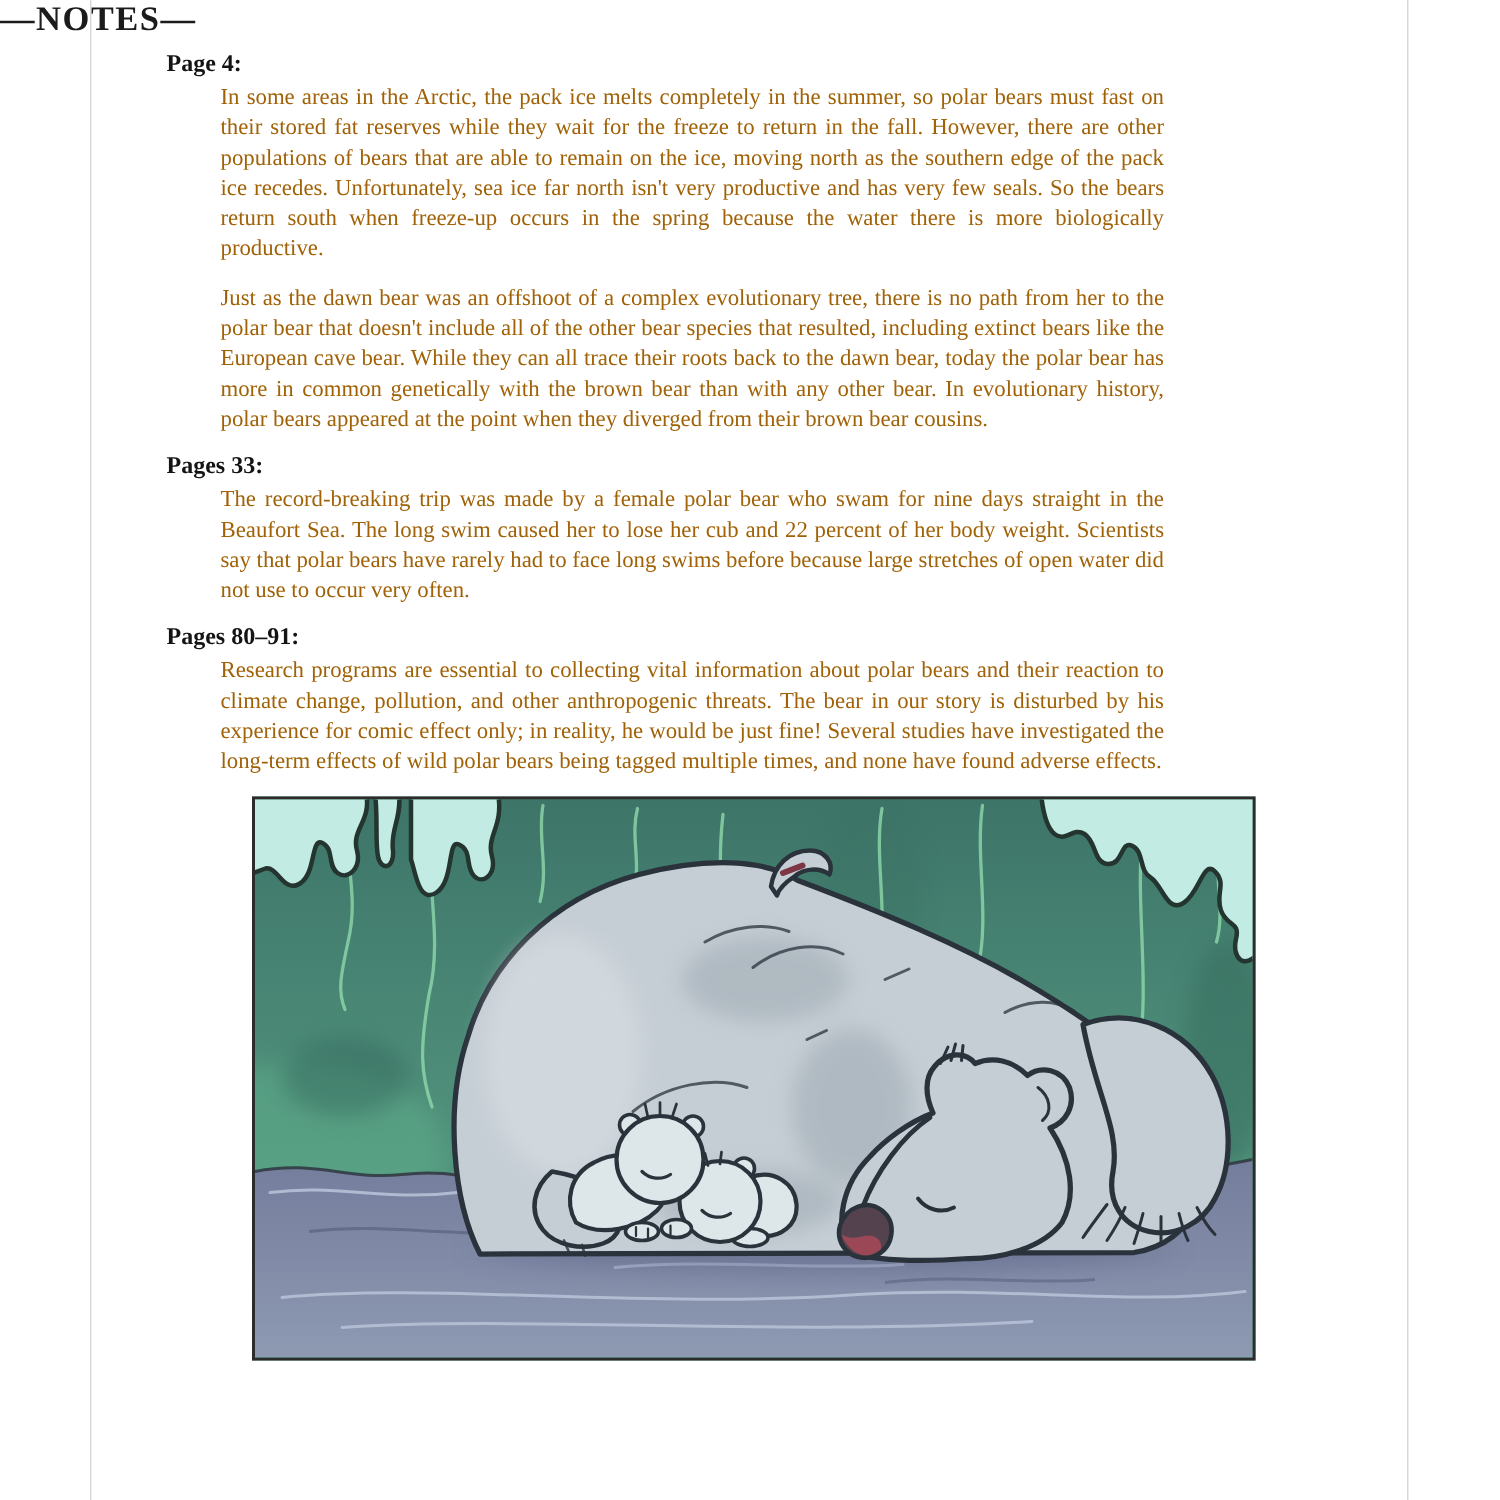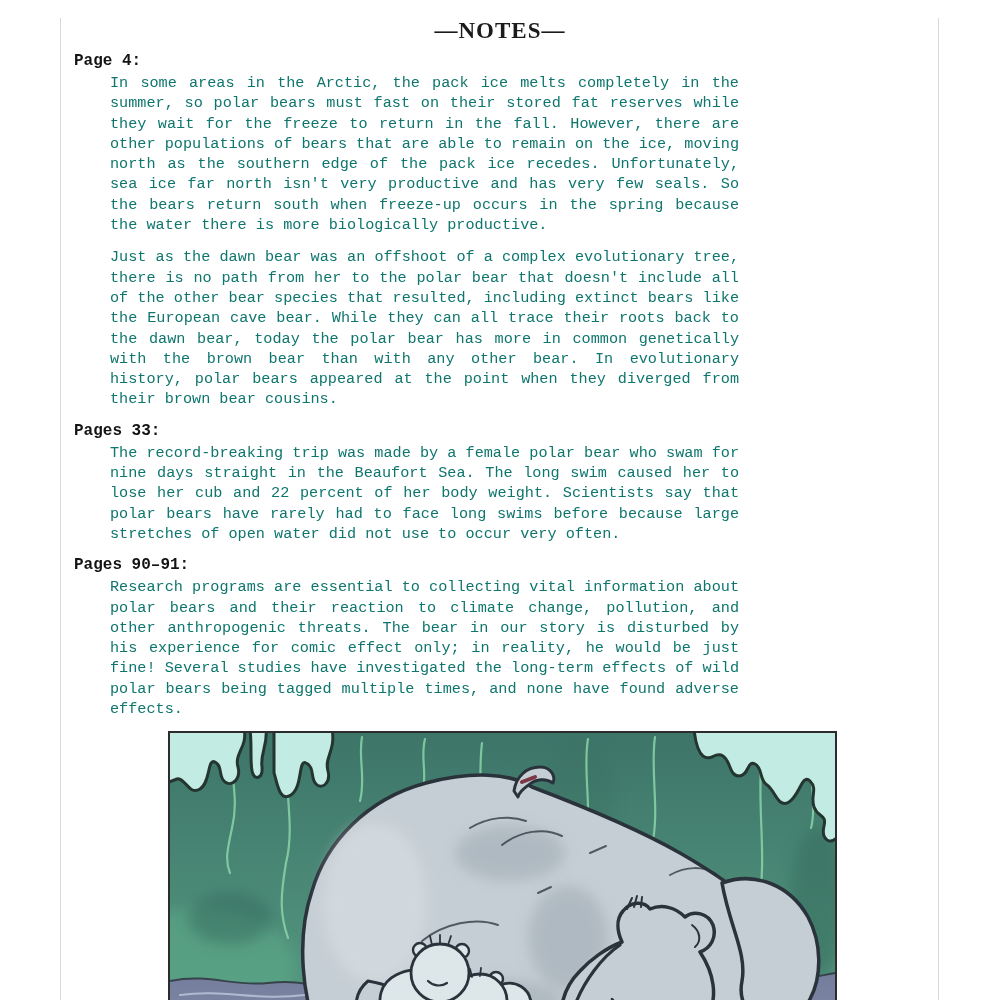--- a/index.html
+++ b/index.html
@@ -6,31 +6,31 @@
   body{
     width:1000px;height:1000px;background:#ffffff;
     font-family:"Liberation Serif","DejaVu Serif",serif;
     color:#2d2d2d;position:relative;overflow:hidden;
   }
   .page{position:relative;width:1000px;height:1000px;background:#fff;}
   .page-edge{position:absolute;top:0;bottom:0;width:1px;background:#d9d9d9;}
   .page-edge.left{left:60px;}
   .page-edge.right{right:61px;}
   .page-title{
-    margin:18px 0 8px 0;text-align:center;
+    margin:0 0 8px 0;text-align:left;
     font-size:23px;font-weight:700;letter-spacing:1px;color:#1b1b1b;
   }
-  .notes{margin-left:74px;width:665px;font-family:Liberation Mono, monospace;}
+  .notes{margin-left:111px;width:665px;}
   .note-section{margin-bottom:12px;}
   .note-heading{
     margin:0 0 3px 0;font-size:16px;font-weight:700;color:#141414;
   }
   .note-body{
     margin:0 0 0 36px;font-size:15.2px;line-height:20.3px;
-    text-align:justify;color:#0f766e;
+    text-align:justify;color:#a16207;
   }
   .illustration{
     margin:10px 0 0 168px;width:665px;height:372px;
     border:2px solid #2c2c2c;box-sizing:content-box;background:#4f8f7a;
   }
   .illustration svg{display:block;}
 </style>
 </head>
 <body>
 
@@ -46,21 +46,21 @@
       <p class="note-body">In some areas in the Arctic, the pack ice melts completely in the summer, so polar bears must fast on their stored fat reserves while they wait for the freeze to return in the fall. However, there are other populations of bears that are able to remain on the ice, moving north as the southern edge of the pack ice recedes. Unfortunately, sea ice far north isn't very productive and has very few seals. So the bears return south when freeze-up occurs in the spring because the water there is more biologically productive.</p>
     </section>
     <section class="note-section">
       <p class="note-body">Just as the dawn bear was an offshoot of a complex evolutionary tree, there is no path from her to the polar bear that doesn't include all of the other bear species that resulted, including extinct bears like the European cave bear. While they can all trace their roots back to the dawn bear, today the polar bear has more in common genetically with the brown bear than with any other bear. In evolutionary history, polar bears appeared at the point when they diverged from their brown bear cousins.</p>
     </section>
     <section class="note-section">
       <h2 class="note-heading">Pages 33:</h2>
       <p class="note-body">The record-breaking trip was made by a female polar bear who swam for nine days straight in the Beaufort Sea. The long swim caused her to lose her cub and 22 percent of her body weight. Scientists say that polar bears have rarely had to face long swims before because large stretches of open water did not use to occur very often.</p>
     </section>
     <section class="note-section">
-      <h2 class="note-heading">Pages 90–91:</h2>
+      <h2 class="note-heading">Pages 80–91:</h2>
       <p class="note-body">Research programs are essential to collecting vital information about polar bears and their reaction to climate change, pollution, and other anthropogenic threats. The bear in our story is disturbed by his experience for comic effect only; in reality, he would be just fine! Several studies have investigated the long-term effects of wild polar bears being tagged multiple times, and none have found adverse effects.</p>
     </section>
   </div>
 
   <figure class="illustration" style="margin-top:8px;">
     <svg width="665" height="372" viewBox="0 0 665 372" xmlns="http://www.w3.org/2000/svg">
       <defs>
         <linearGradient id="bgGrad" x1="0" y1="0" x2="0" y2="1">
           <stop offset="0" stop-color="#3d7569"></stop>
           <stop offset="0.55" stop-color="#4f8f7a"></stop>

